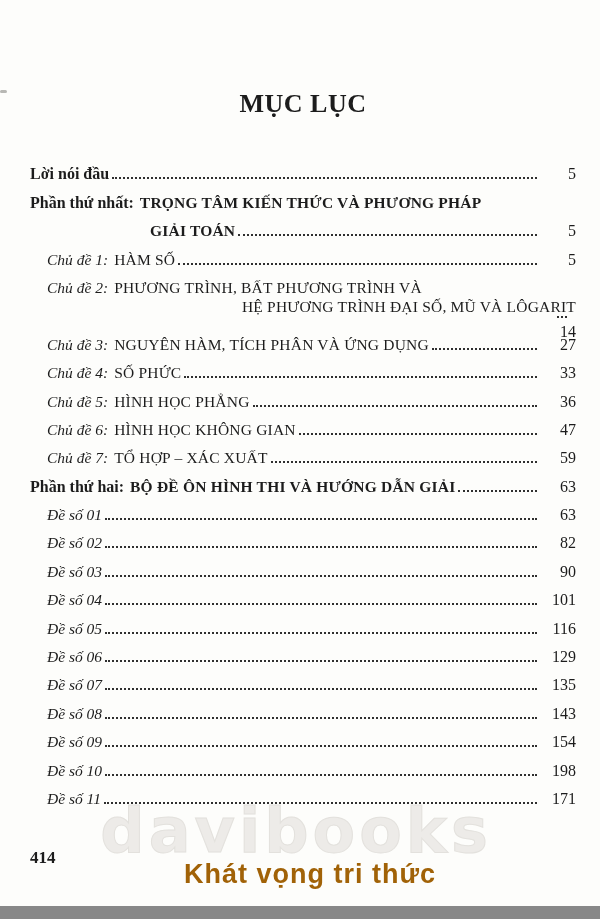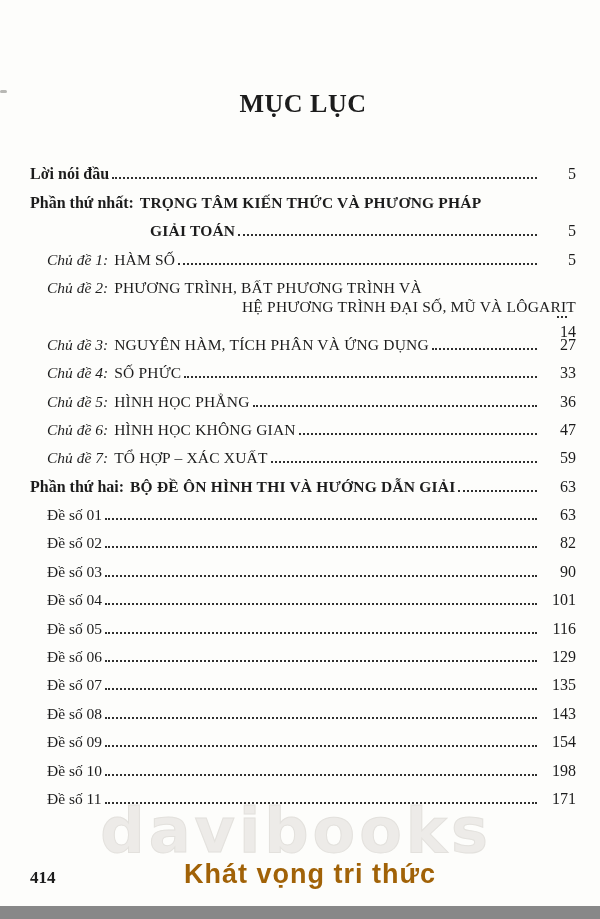--- a/index.html
+++ b/index.html
@@ -52,21 +52,21 @@
   .pagenum {
     min-width:30px;
     text-align:right;
     font-size:16px;
   }
   .l-intro { font-weight:bold; font-size:16px; }
   .p-part  { font-weight:bold; font-size:16px; margin-right:6px; }
   .t-part  { font-weight:bold; font-size:15.5px; letter-spacing:.2px; }
   .p-topic { font-style:italic; margin-right:6px; }
   .t-topic { letter-spacing:.2px; }
-  .l-exam  { }
+  .l-exam  { font-style:italic; }
   .indent1   { padding-left:17px; }
   .cont-part { padding-left:120px; }
   .cont-topic{ padding-left:77px;flex-direction:column; }
   .watermark-brand {
     position:absolute; z-index:0;
     left:50%; top:800px;
     transform:translateX(-51%);
     font-family:"DejaVu Sans","Liberation Sans",sans-serif;
     font-weight:bold;
     font-size:62px; line-height:1;
@@ -78,21 +78,21 @@
     position:absolute; z-index:0;
     left:50%; top:858px;
     transform:translateX(-46%);
     font-family:Liberation Sans, sans-serif;
     font-weight:bold;
     font-size:27px; line-height:1.2;
     color:#a16207;
     letter-spacing:1px;
   }
   .folio {
-    position:absolute; left:30px; top:868px;
+    position:absolute; left:30px; top:848px;
     font-weight:bold; font-size:17px;
     z-index:1;
   }
 </style>
 </head>
 <body>
 
 <div class="page">
   <div class="scan-artifact"></div>
 

